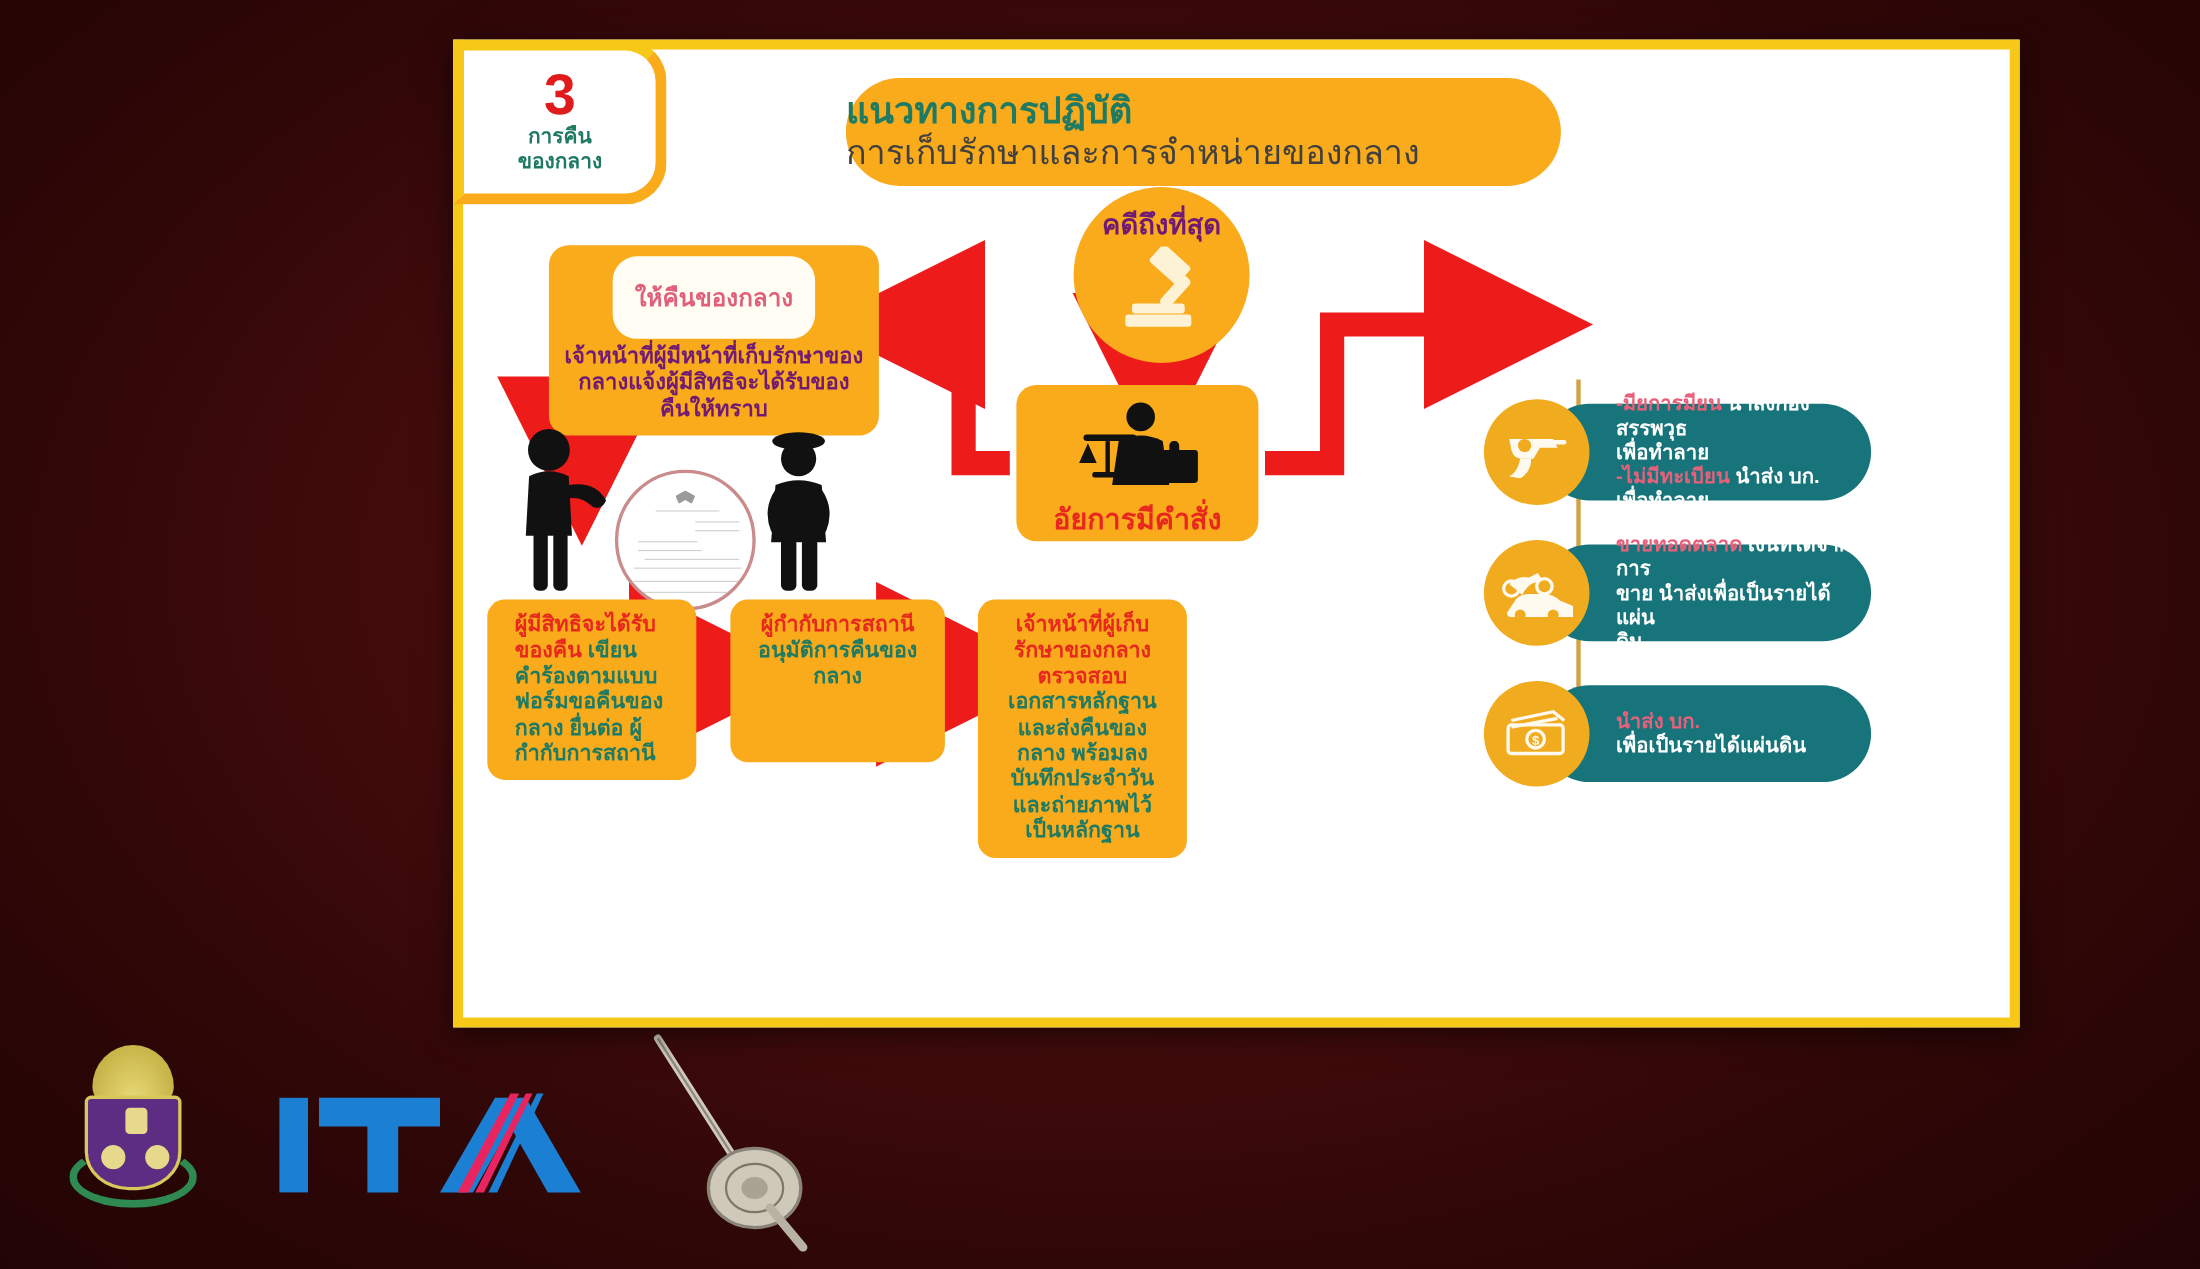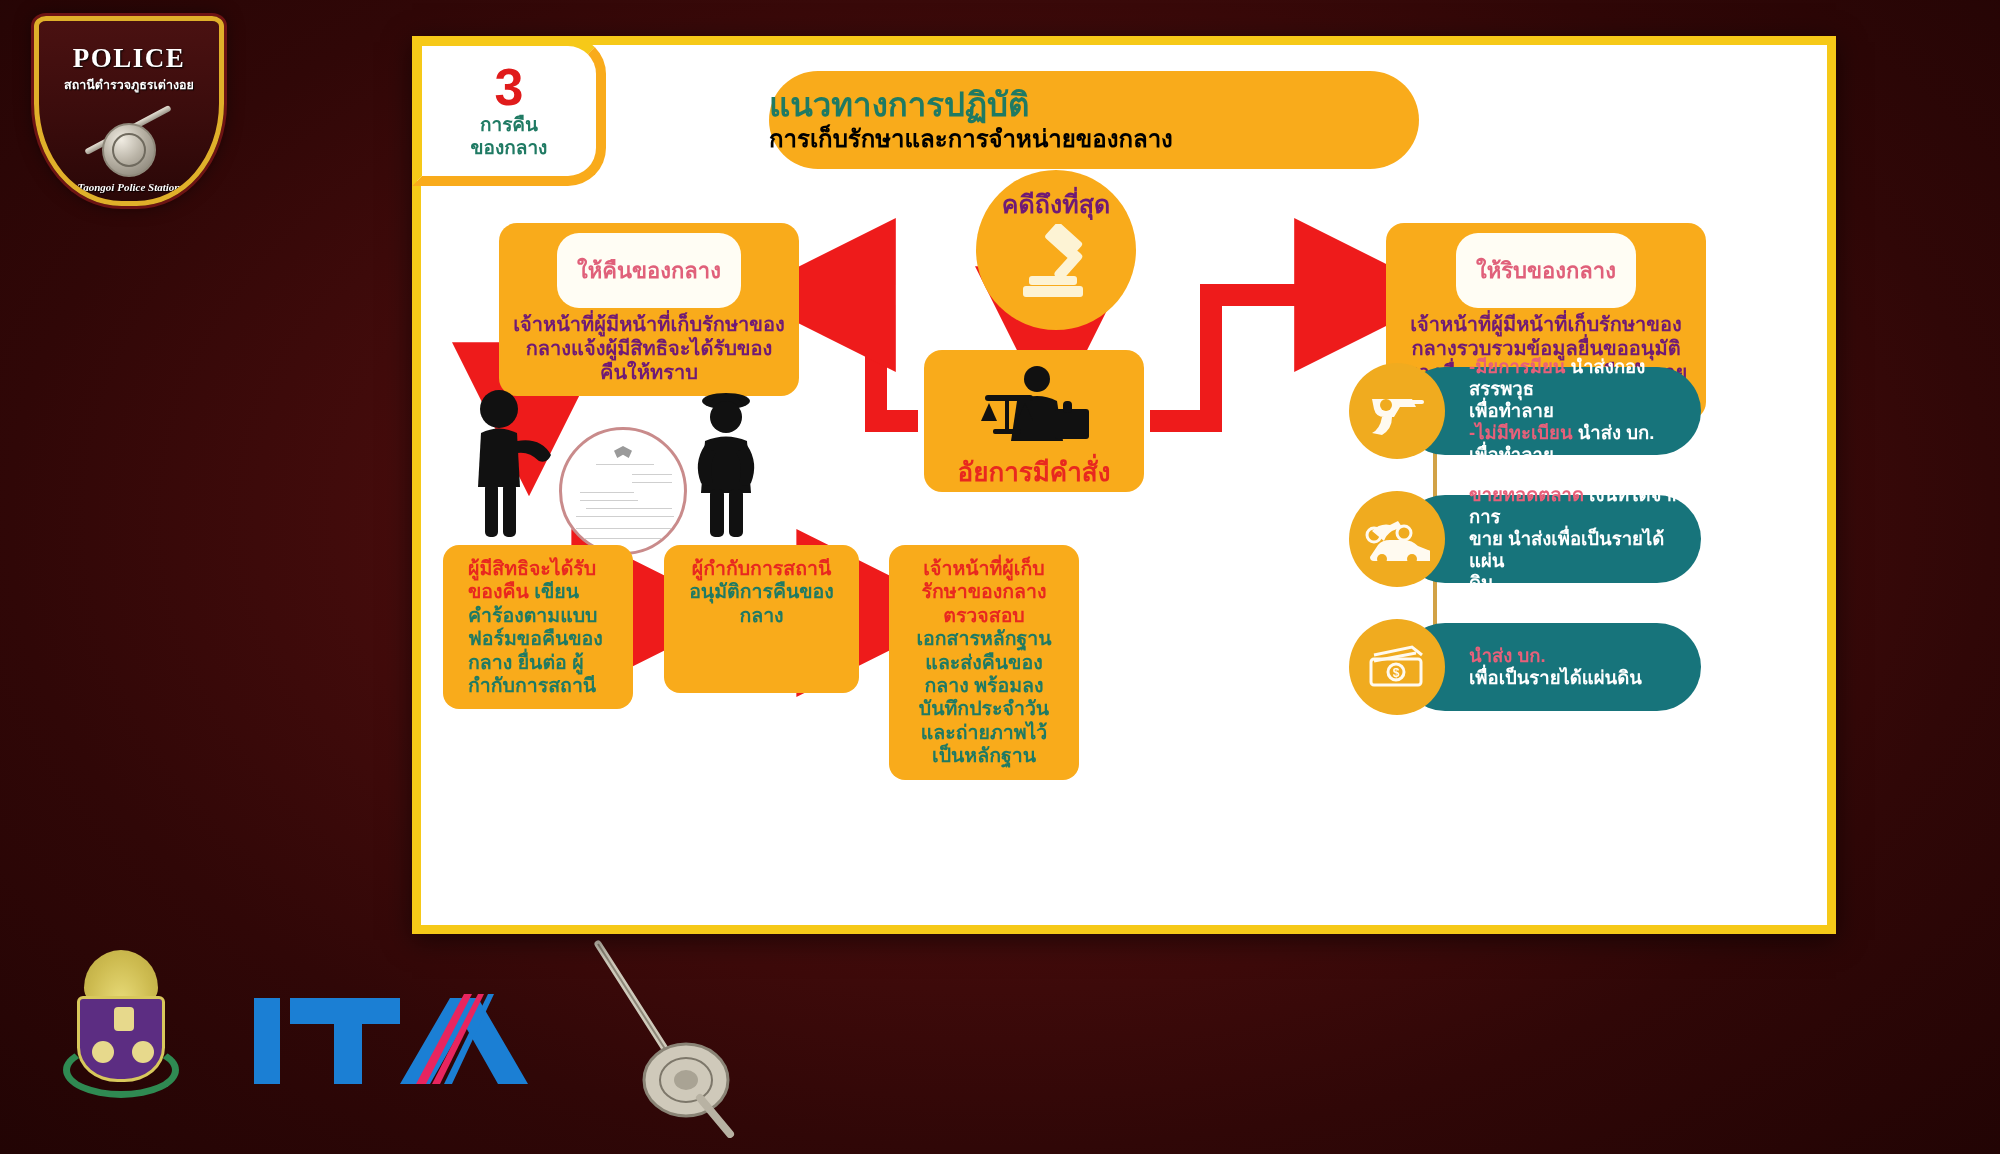--- a/index.html
+++ b/index.html
@@ -145,21 +145,21 @@
   #title-pill {
     position: absolute; left: 348px; top: 26px;
     width: 650px; height: 98px;
     background: #f9ab1b;
     border-radius: 52px;
     display: flex; flex-direction: column;
     align-items: flex-start; justify-content: center;
     text-align: center;
   }
   #title-main { color: #1f7a63; font-size: 33px; font-weight: bold; line-height: 1.1; }
-  #title-sub  { color: #000000; font-size: 24px; font-weight: bold; line-height: 1.12; margin-top: 2px; }
+  #title-sub  { color: #404040; font-size: 31px; font-weight: normal; line-height: 1.12; margin-top: 2px; }
 
   
   .ocard {
     position: absolute;
     background: #f9ab1b;
     border-radius: 18px;
     padding: 10px 12px 12px;
     text-align: center;
   }
   .ocard-head {
@@ -271,31 +271,20 @@
   
   #arrows { position: absolute; inset: 0; pointer-events: none; }
 
   .lbl-hide { position: absolute; width: 1px; height: 1px; overflow: hidden; opacity: 0; }
 </style>
 </head>
 <body>
 
 <div id="stage">
 
-  <div id="police-badge">
-    <div class="badge-shield">
-      <div class="badge-police-word">POLICE</div>
-      <div class="badge-thai-word">สถานีตำรวจภูธรเต่างอย</div>
-      <div class="badge-emblem">
-        <div class="badge-staff"></div>
-        <div class="badge-orb"></div>
-      </div>
-      <div class="badge-arc">Taongoi Police Station</div>
-    </div>
-  </div>
 
   <div id="garuda-seal">
     <div class="seal-crown"></div>
     <div class="seal-wreath"></div>
     <div class="seal-body">
       <div class="seal-icon" style="left:34px;top:8px;width:20px;height:24px;border-radius:4px;"></div>
       <div class="seal-icon" style="left:12px;top:42px;width:22px;height:22px;"></div>
       <div class="seal-icon" style="left:52px;top:42px;width:22px;height:22px;"></div>
     </div>
     <span class="lbl-hide">ตราราชการ</span>
@@ -394,24 +383,20 @@
           </g>
         </svg>
         <div id="card-prosecutor-label">อัยการมีคำสั่ง</div>
       </div>
 
       <div class="ocard" id="card-return">
         <div class="ocard-head">ให้คืนของกลาง</div>
         <div class="ocard-body">เจ้าหน้าที่ผู้มีหน้าที่เก็บรักษาของกลางแจ้งผู้มีสิทธิจะได้รับของคืนให้ทราบ</div>
       </div>
 
-      <div class="ocard" id="card-forfeit">
-        <div class="ocard-head">ให้ริบของกลาง</div>
-        <div class="ocard-body">เจ้าหน้าที่ผู้มีหน้าที่เก็บรักษาของกลางรวบรวมข้อมูลยื่นขออนุมัติ บก.เพื่อขายทอดตลาดหรือทำลายแล้วแต่กรณี</div>
-      </div>
 
       <div id="figure-citizen">
         <svg viewBox="0 0 92 152" width="92" height="152">
           <g fill="#111">
             <circle cx="30" cy="22" r="19"></circle>
             <path d="M12 46 q18 -9 36 0 l3 54 h-42 z"></path>
             <path d="M48 54 q24 -4 34 14 q-4 9 -12 6 q-10 -10 -22 -8 z"></path>
             <rect x="16" y="96" width="13" height="54" rx="5"></rect>
             <rect x="34" y="96" width="13" height="54" rx="5"></rect>
           </g>

